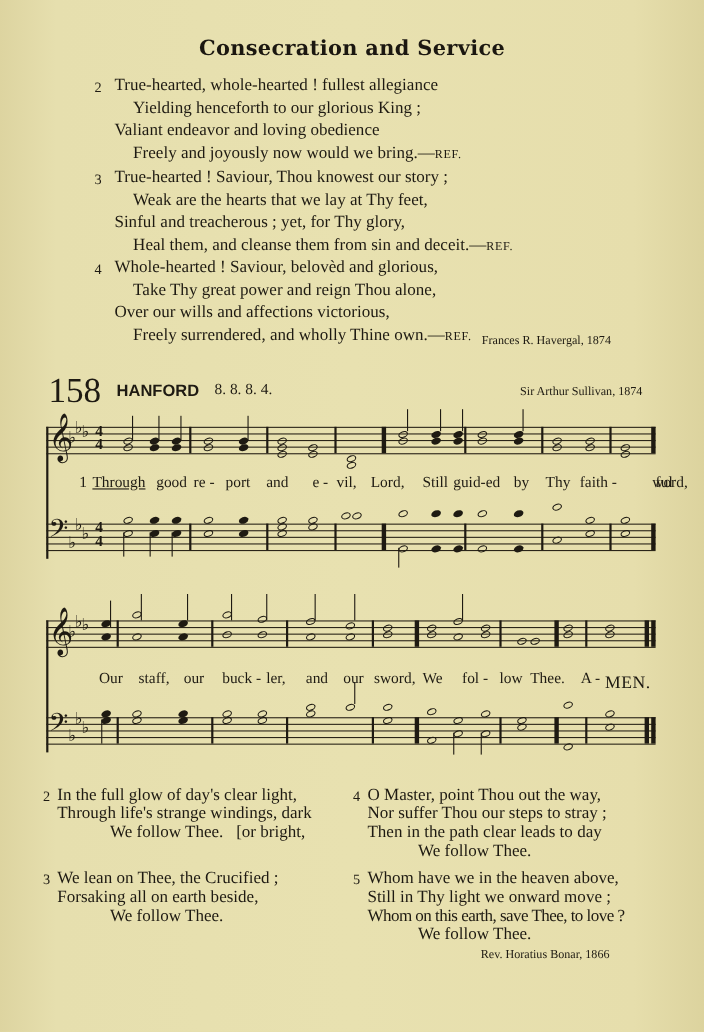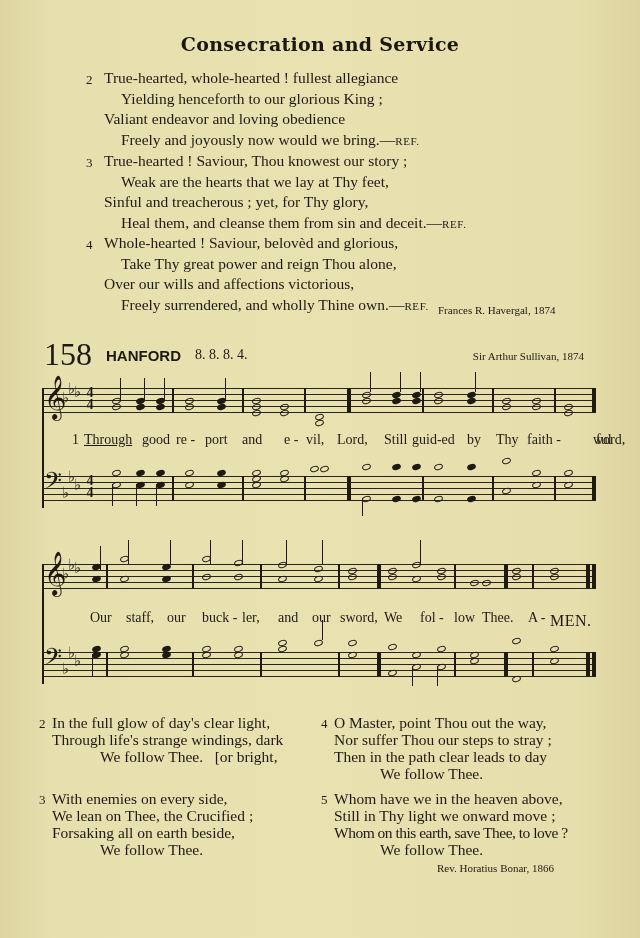--- a/index.html
+++ b/index.html
@@ -369,21 +369,20 @@
 
   <div class="col" style="top:714px; left:52px;">
     <span class="num">2</span>
     <div>In the full glow of day's clear light,</div>
     <div>Through life's strange windings, dark</div>
     <div style="padding-left:48px; white-space:pre;">We follow Thee.   [or bright,</div>
   </div>
 
   <div class="col" style="top:790px; left:52px;">
     <span class="num">3</span>
-    <div>With enemies on every side,</div>
     <div>We lean on Thee, the Crucified ;</div>
     <div>Forsaking all on earth beside,</div>
     <div style="padding-left:48px;">We follow Thee.</div>
   </div>
 
   <div class="col" style="top:714px; left:334px;">
     <span class="num">4</span>
     <div>O Master, point Thou out the way,</div>
     <div>Nor suffer Thou our steps to stray ;</div>
     <div>Then in the path clear leads to day</div>

